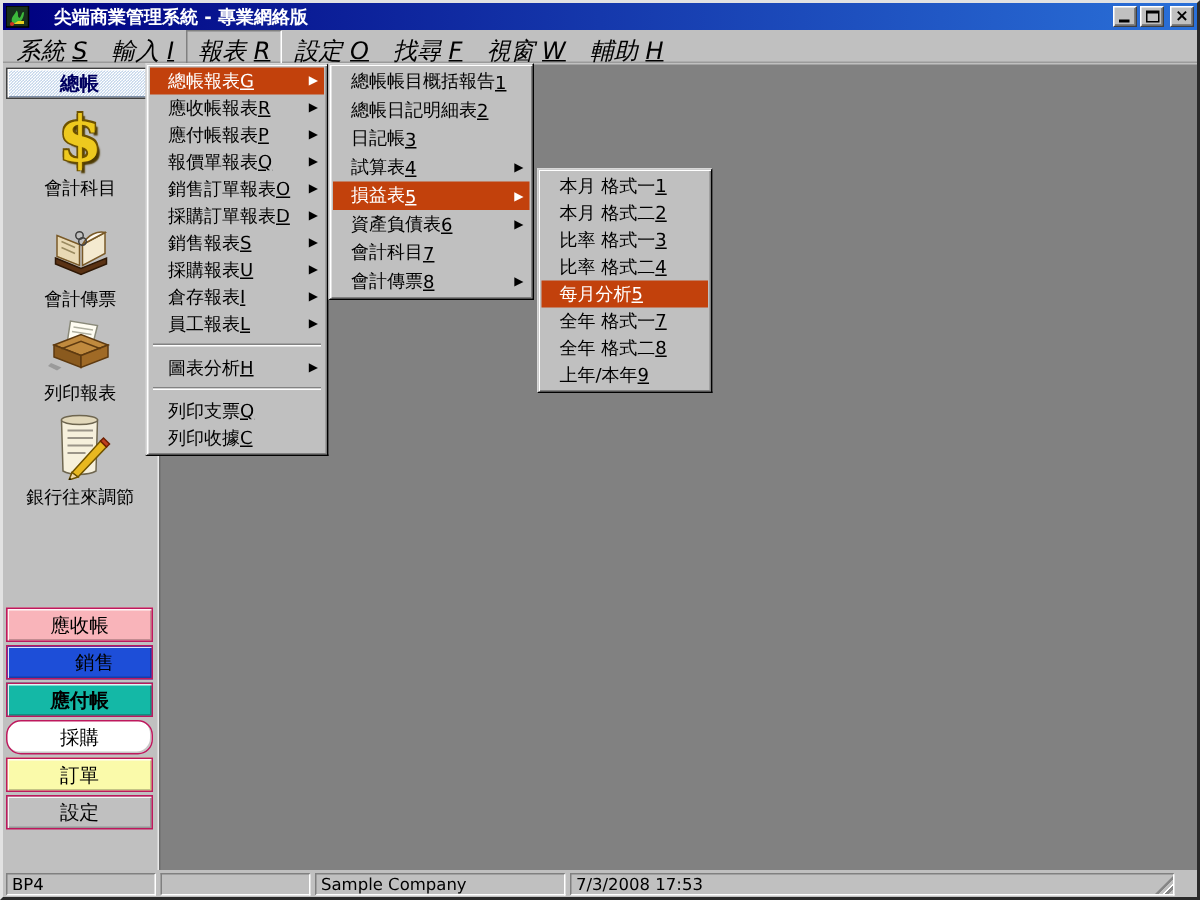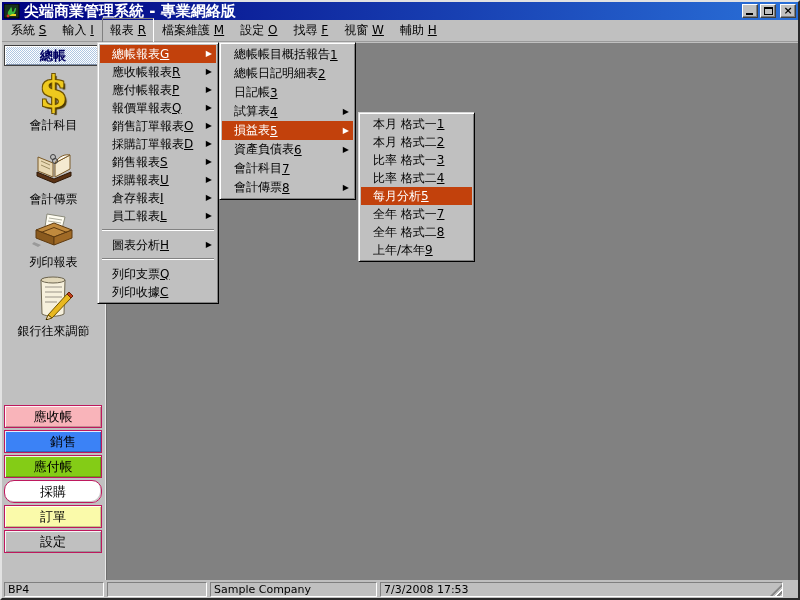--- a/index.html
+++ b/index.html
@@ -12,37 +12,38 @@
     border:2px solid; border-color:#e2e2e2 #2a2a2a #2a2a2a #e2e2e2;
   }
 
   
   .titlebar {
     position:absolute; top:0; left:0; right:0; height:18px;
     background:linear-gradient(90deg,#000080 0%,#2a70d8 100%);
     display:flex; align-items:center; padding:0 2px;
   }
   .app-icon { width:16px; height:15px; flex:0 0 auto; }
-  .title-text { color:#fff; font-weight:bold; font-size:15px; margin-left:4px; flex:1; white-space:nowrap; overflow:hidden; }
+  .title-text { color:#fff; font-weight:bold; font-size:12px; margin-left:16px; flex:1; white-space:nowrap; overflow:hidden; }
   .tb-btn {
     width:16px; height:14px; background:#c0c0c0; margin-left:2px;
     border:1px solid; border-color:#fff #404040 #404040 #fff;
     box-shadow:inset -1px -1px 0 #808080;
     display:flex; align-items:center; justify-content:center; position:relative;
   }
   .tb-btn.close { margin-left:4px; }
   .glyph-min { position:absolute; left:3px; bottom:2px; width:7px; height:2px; background:#000; }
   .glyph-max { width:9px; height:8px; border:1px solid #000; border-top:2px solid #000; }
   .glyph-close { font-size:11px; font-weight:bold; line-height:10px; color:#000; }
 
   
   .menubar {
     position:absolute; top:18px; left:0; right:0; height:22px;
-    display:flex; align-items:center; padding-left:1px; font-size:12px; color:#000;
+    display:flex; align-items:flex-start; padding-left:1px; font-size:16px; color:#000;
     border-bottom:1px solid #9a9a9a;
+    font-style:italic;
   }
   .mb-item { padding:3px 7px; white-space:nowrap; border:1px solid transparent; }
   .mb-item.pressed { border-color:#808080 #fff #fff #808080; }
 
   
   .main-area {
     position:absolute; left:104px; right:0; top:41px; bottom:18px;
     background:#818181; border-left:1px solid #6e6e6e;
   }
   .sidebar {
@@ -134,21 +135,20 @@
       </div>
     <div class="tb-btn close">
         <span class="glyph-close">×</span>
       </div>
   </div>
 
   <div class="menubar" id="menubar">
       <div class="mb-item">系統 <u>S</u></div>
       <div class="mb-item">輸入 <u>I</u></div>
       <div class="mb-item pressed">報表 <u>R</u></div>
-      <div class="mb-item">檔案維護 <u>M</u></div>
       <div class="mb-item">設定 <u>O</u></div>
       <div class="mb-item">找尋 <u>F</u></div>
       <div class="mb-item">視窗 <u>W</u></div>
       <div class="mb-item">輔助 <u>H</u></div>
     </div>
 
   <div class="main-area"></div>
 
   <div class="sidebar">
     <div class="module-header">
@@ -202,22 +202,22 @@
           <path d="M17 41 L21 44 L15 46 Z" fill="#f0d8a8" stroke="#6e5200"></path>
           <path d="M15.5 44.5 L16.5 45.5 L15 46 Z" fill="#000"></path>
           <path d="M36 20 L40 24 L42 22 L38 18 Z" fill="#c04020" stroke="#6e2000"></path>
         </svg>
       </div>
       <div class="nav-label">銀行往來調節</div>
     </div>
 
     <div class="module-buttons" id="module-buttons">
         <div class="module-btn" style="background: rgb(249, 180, 186);">應收帳</div>
-        <div class="module-btn" style="background: #3b82f6; padding-left: 20px;">銷售</div>
-        <div class="module-btn" style="background: #84cc16;">應付帳</div>
+        <div class="module-btn" style="background: #1d4ed8; padding-left: 20px;">銷售</div>
+        <div class="module-btn" style="background: #14b8a6; font-weight: bold;">應付帳</div>
         <div class="module-btn" style="background: #ffffff; border-radius: 10px;">採購</div>
         <div class="module-btn" style="background: rgb(250, 250, 170);">訂單</div>
         <div class="module-btn" style="background: rgb(192, 192, 192);">設定</div>
       </div>
   </div>
 
   <div class="statusbar" id="statusbar">
       <div class="status-panel sp-0">BP4</div>
       <div class="status-panel sp-1"></div>
       <div class="status-panel sp-2">Sample Company</div>

